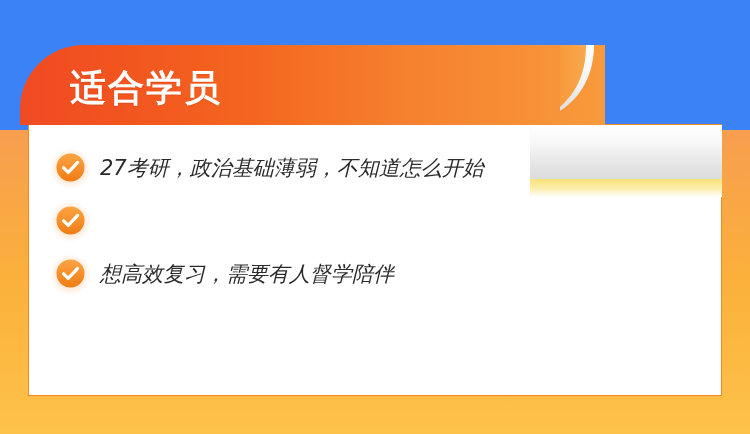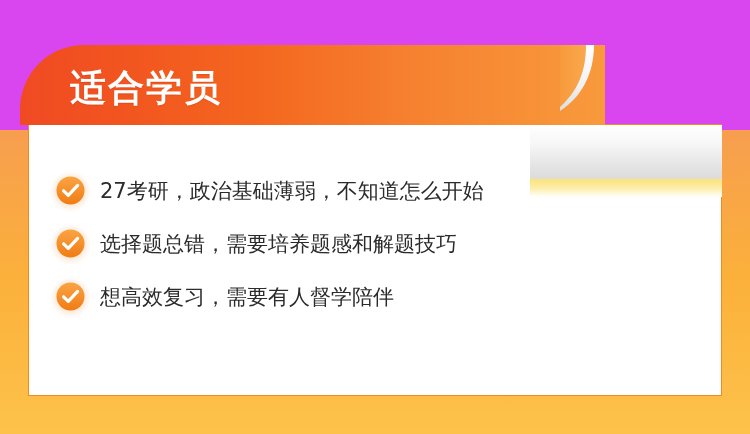--- a/index.html
+++ b/index.html
@@ -12,21 +12,21 @@
     overflow: hidden;
     font-family: "Liberation Sans", "DejaVu Sans", sans-serif;
   }
 
   
   #poster {
     position: relative;
     width: 750px;
     height: 434px;
     overflow: hidden;
-    background: #d946ef;
+    background: #3b82f6;
   }
 
   
   .bg-lower {
     position: absolute;
     left: 0;
     top: 130px;
     width: 750px;
     height: 304px;
     background: linear-gradient(180deg, #F79E4F 0%, #FBB03B 48%, #FDC24A 100%);
@@ -101,22 +101,23 @@
     letter-spacing: 2px;
     line-height: 44px;
     white-space: nowrap;
     text-shadow: 0 1px 1px rgba(150,40,10,.18);
   }
 
   
   .bullets {
     position: absolute;
     left: 55px;
-    top: 164px;
+    top: 141px;
     width: 640px;
+    font-style: italic;
   }
   .bullet-row {
     display: flex;
     align-items: center;
     height: 53px;
   }
   .check-icon {
     position: relative;
     flex: 0 0 auto;
     width: 31px;
@@ -209,21 +210,20 @@
           <defs>
             <linearGradient id="ckg3" x1="0" y1="0" x2="0" y2="1">
               <stop offset="0%" stop-color="#FBA443"></stop>
               <stop offset="100%" stop-color="#F07C15"></stop>
             </linearGradient>
           </defs>
           <circle cx="15.5" cy="15.5" r="14" fill="url(#ckg3)"></circle>
           <path d="M8.6 15.8 L13.3 20.4 L22.6 10.4" fill="none" stroke="#FFFFFF" stroke-width="3.2" stroke-linecap="round" stroke-linejoin="round"></path>
         </svg>
       </span>
-      <span class="bullet-text">选择题总错，需要培养题感和解题技巧</span>
     </div>
 
     <div class="bullet-row">
       <span class="check-icon">
         <span class="glow"></span>
         <svg width="31" height="31" viewBox="0 0 31 31" xmlns="http://www.w3.org/2000/svg">
           <defs>
             <linearGradient id="ckg4" x1="0" y1="0" x2="0" y2="1">
               <stop offset="0%" stop-color="#FBA443"></stop>
               <stop offset="100%" stop-color="#F07C15"></stop>

